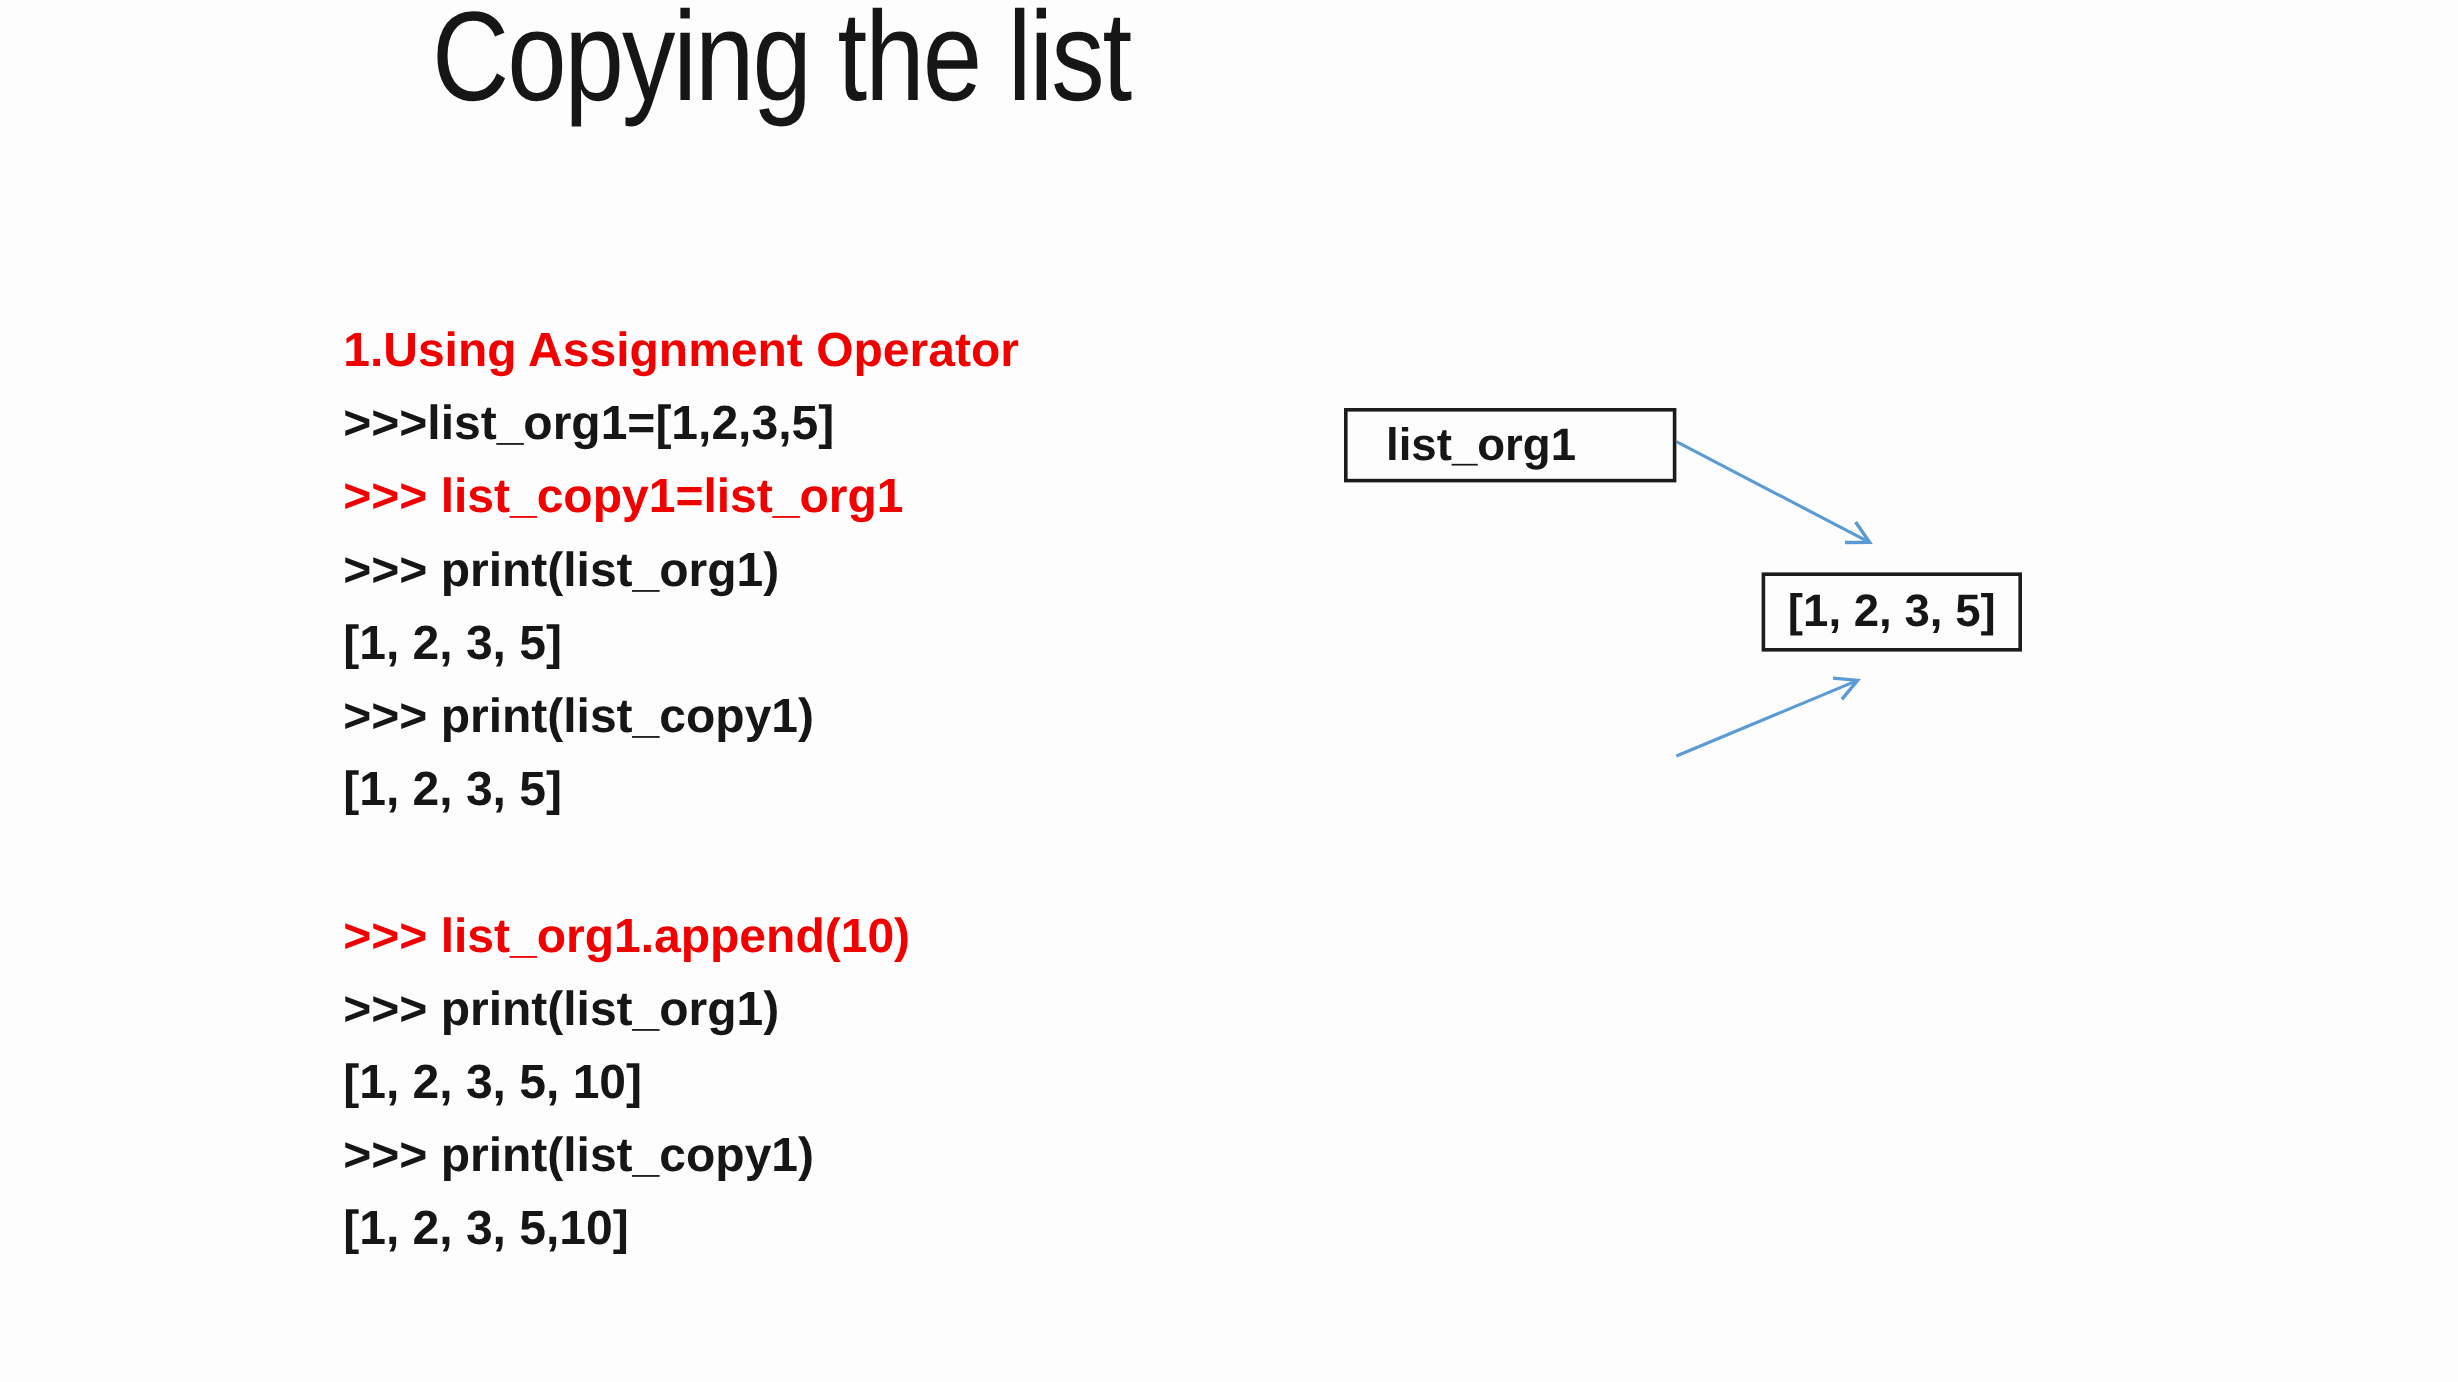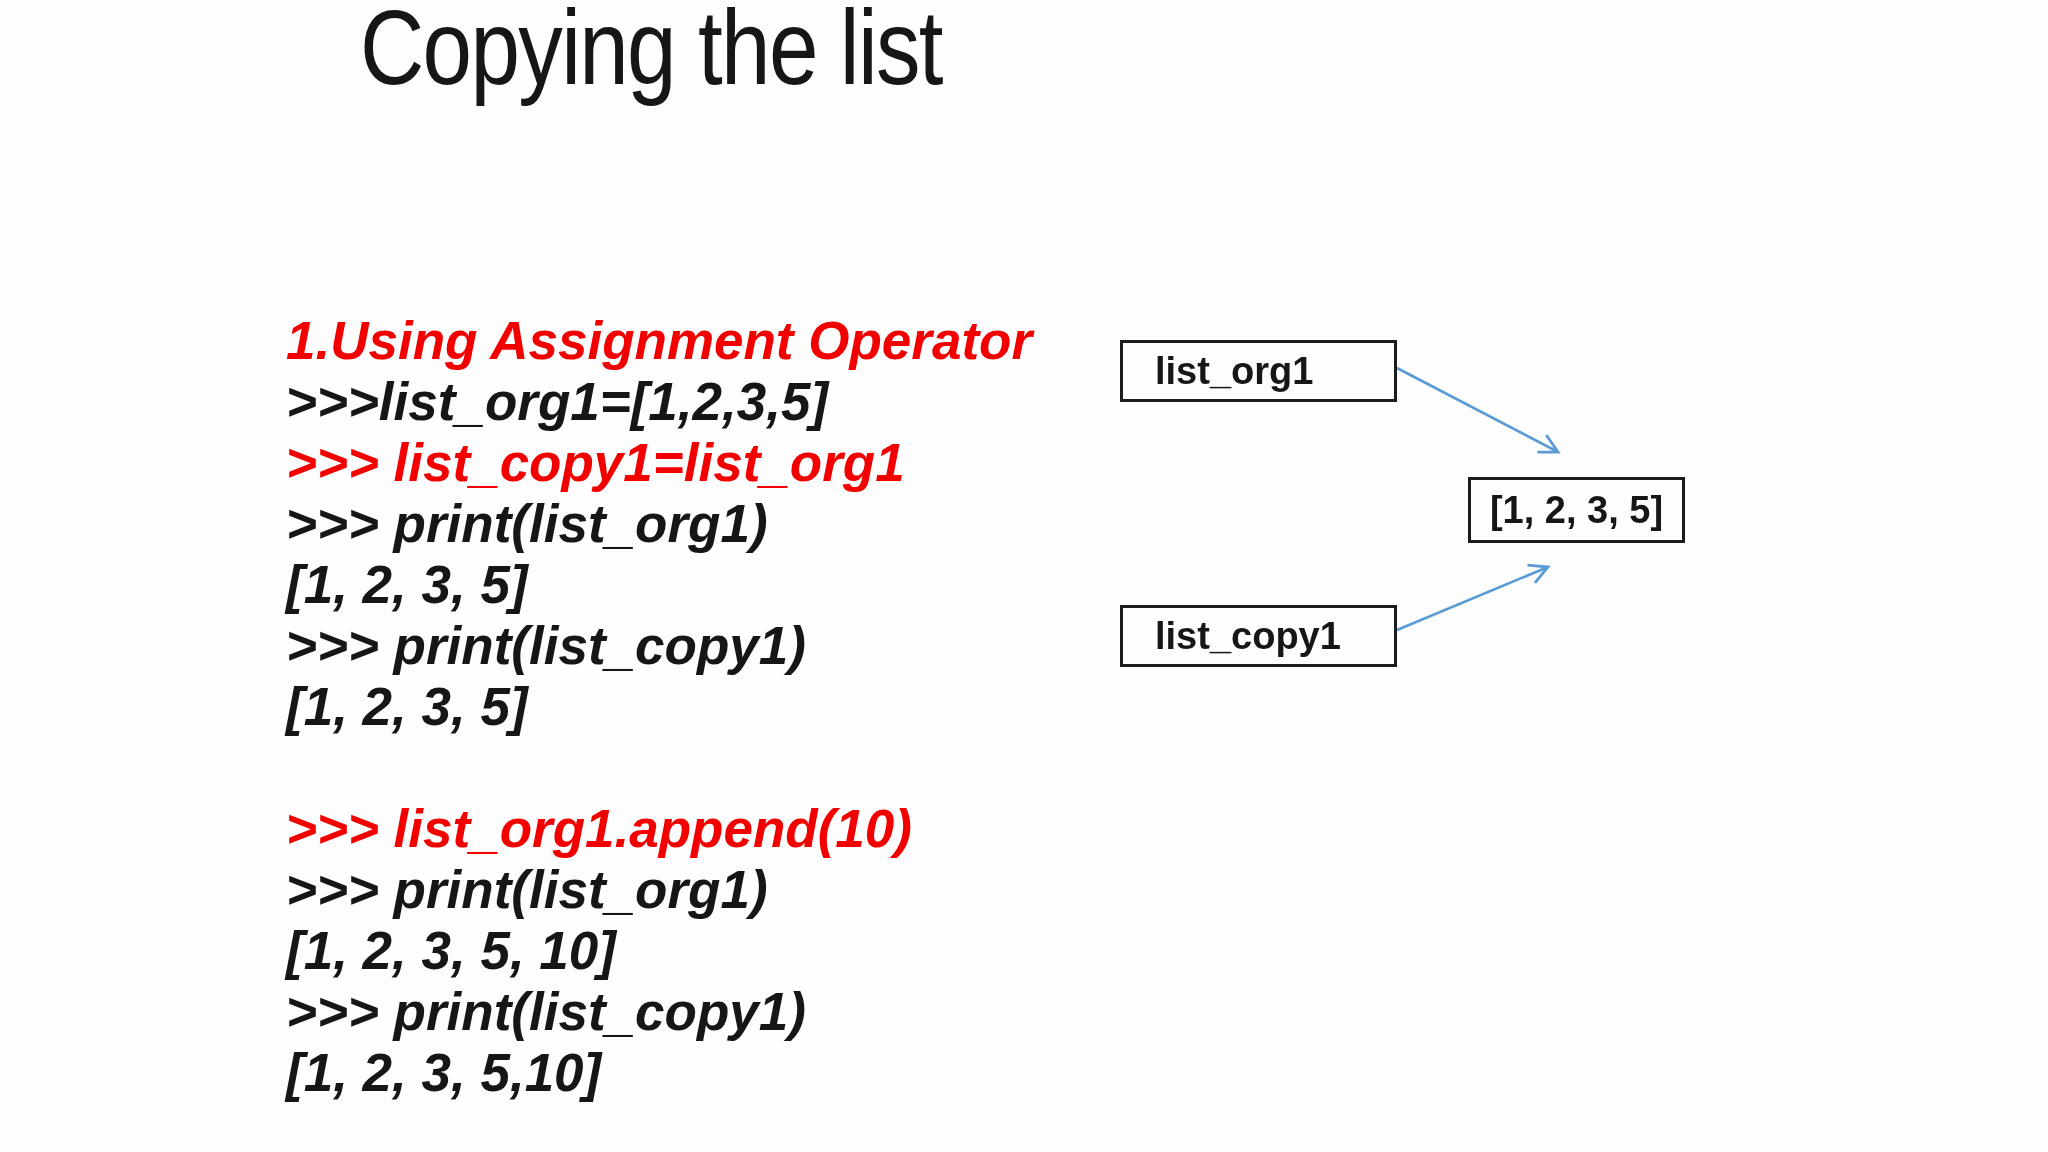--- a/index.html
+++ b/index.html
@@ -24,24 +24,23 @@
     transform: scaleX(0.84);
     transform-origin: left top;
     white-space: nowrap;
   }
 
   
   .code-block {
     position: absolute;
     left: 286px; top: 127px;
     font-weight: bold;
-    font-size: 53px;
+    font-size: 40px;
     color: var(--black, #161616);
     white-space: pre;
-    font-style: italic;
   }
   .code-line { height: 61px; line-height: 61px; }
   .code-line.red { color: var(--red, #f20000); }
 
   
   .dbox {
     position: absolute;
     box-sizing: border-box;
     border: 3px solid var(--box_border, #1c1c1c);
     background: var(--background, #fdfdfd);
@@ -96,17 +95,14 @@
   </svg>
 
   <div class="dbox label" id="box-org">
     <span>list_org1</span>
   </div>
 
   <div class="dbox value" id="box-val">
     <span>[1, 2, 3, 5]</span>
   </div>
 
-  <div class="dbox label" id="box-copy">
-    <span>list_copy1</span>
-  </div>
 
 </div>
 
 </body></html>

